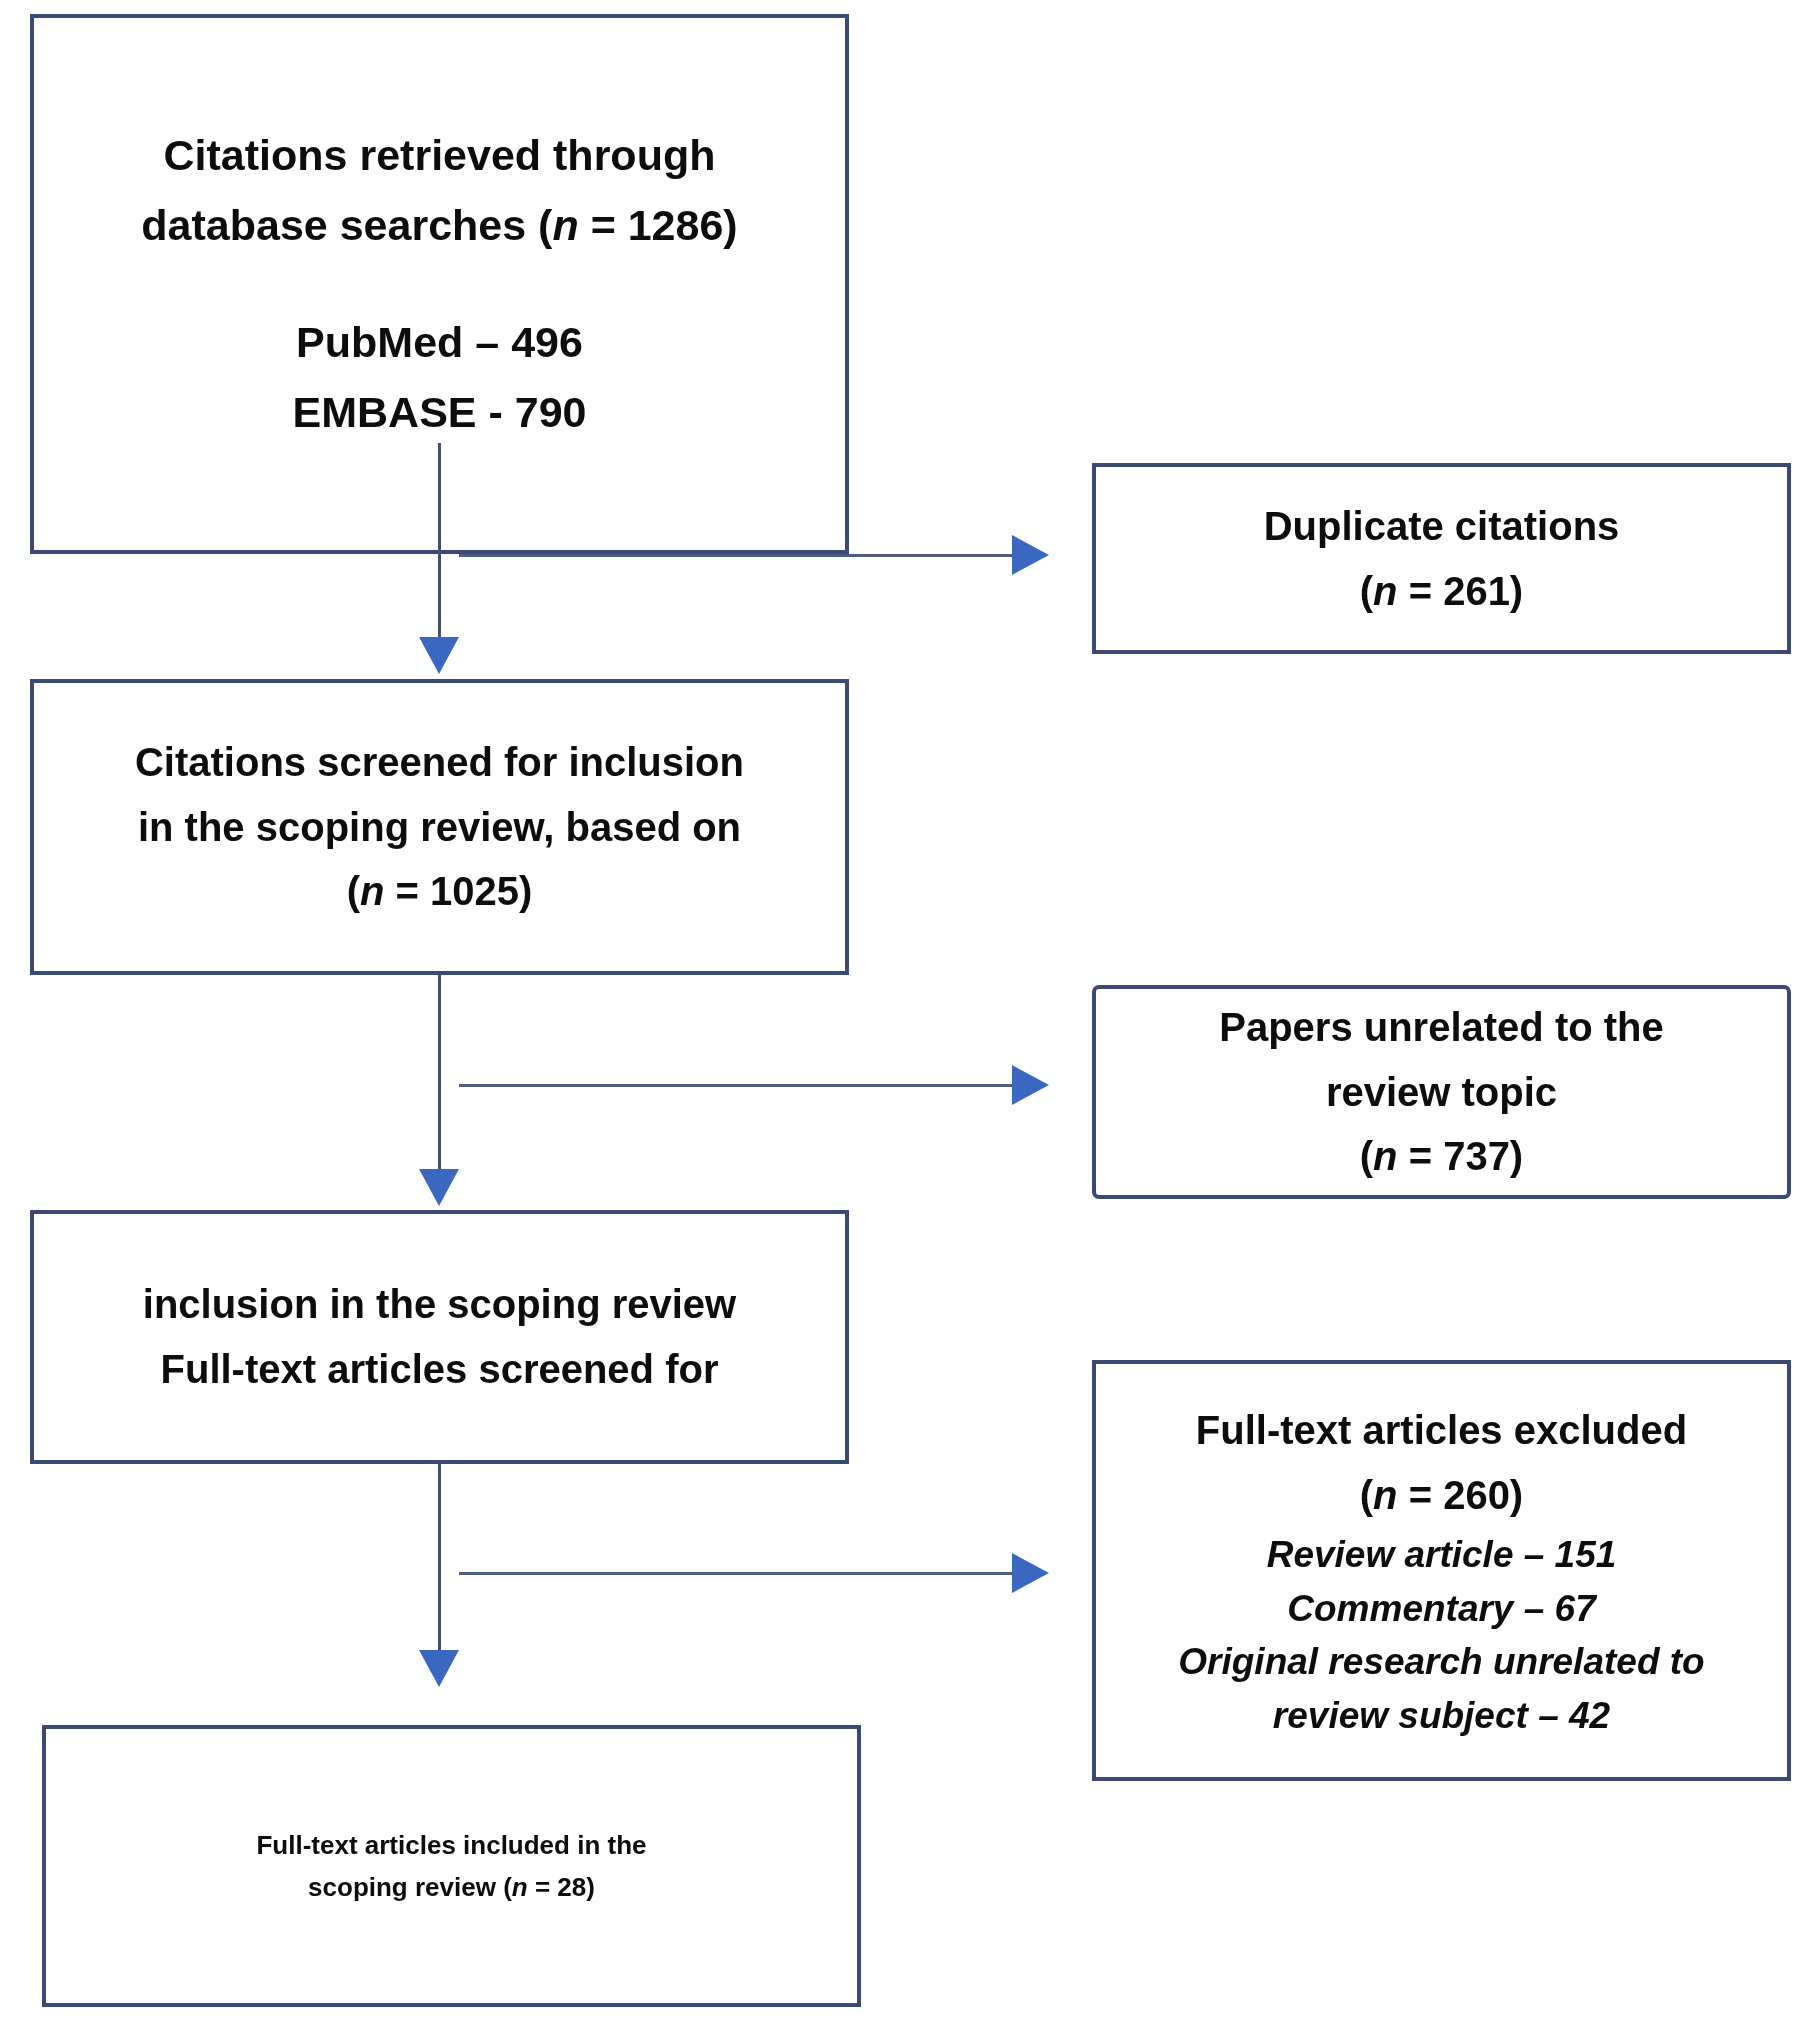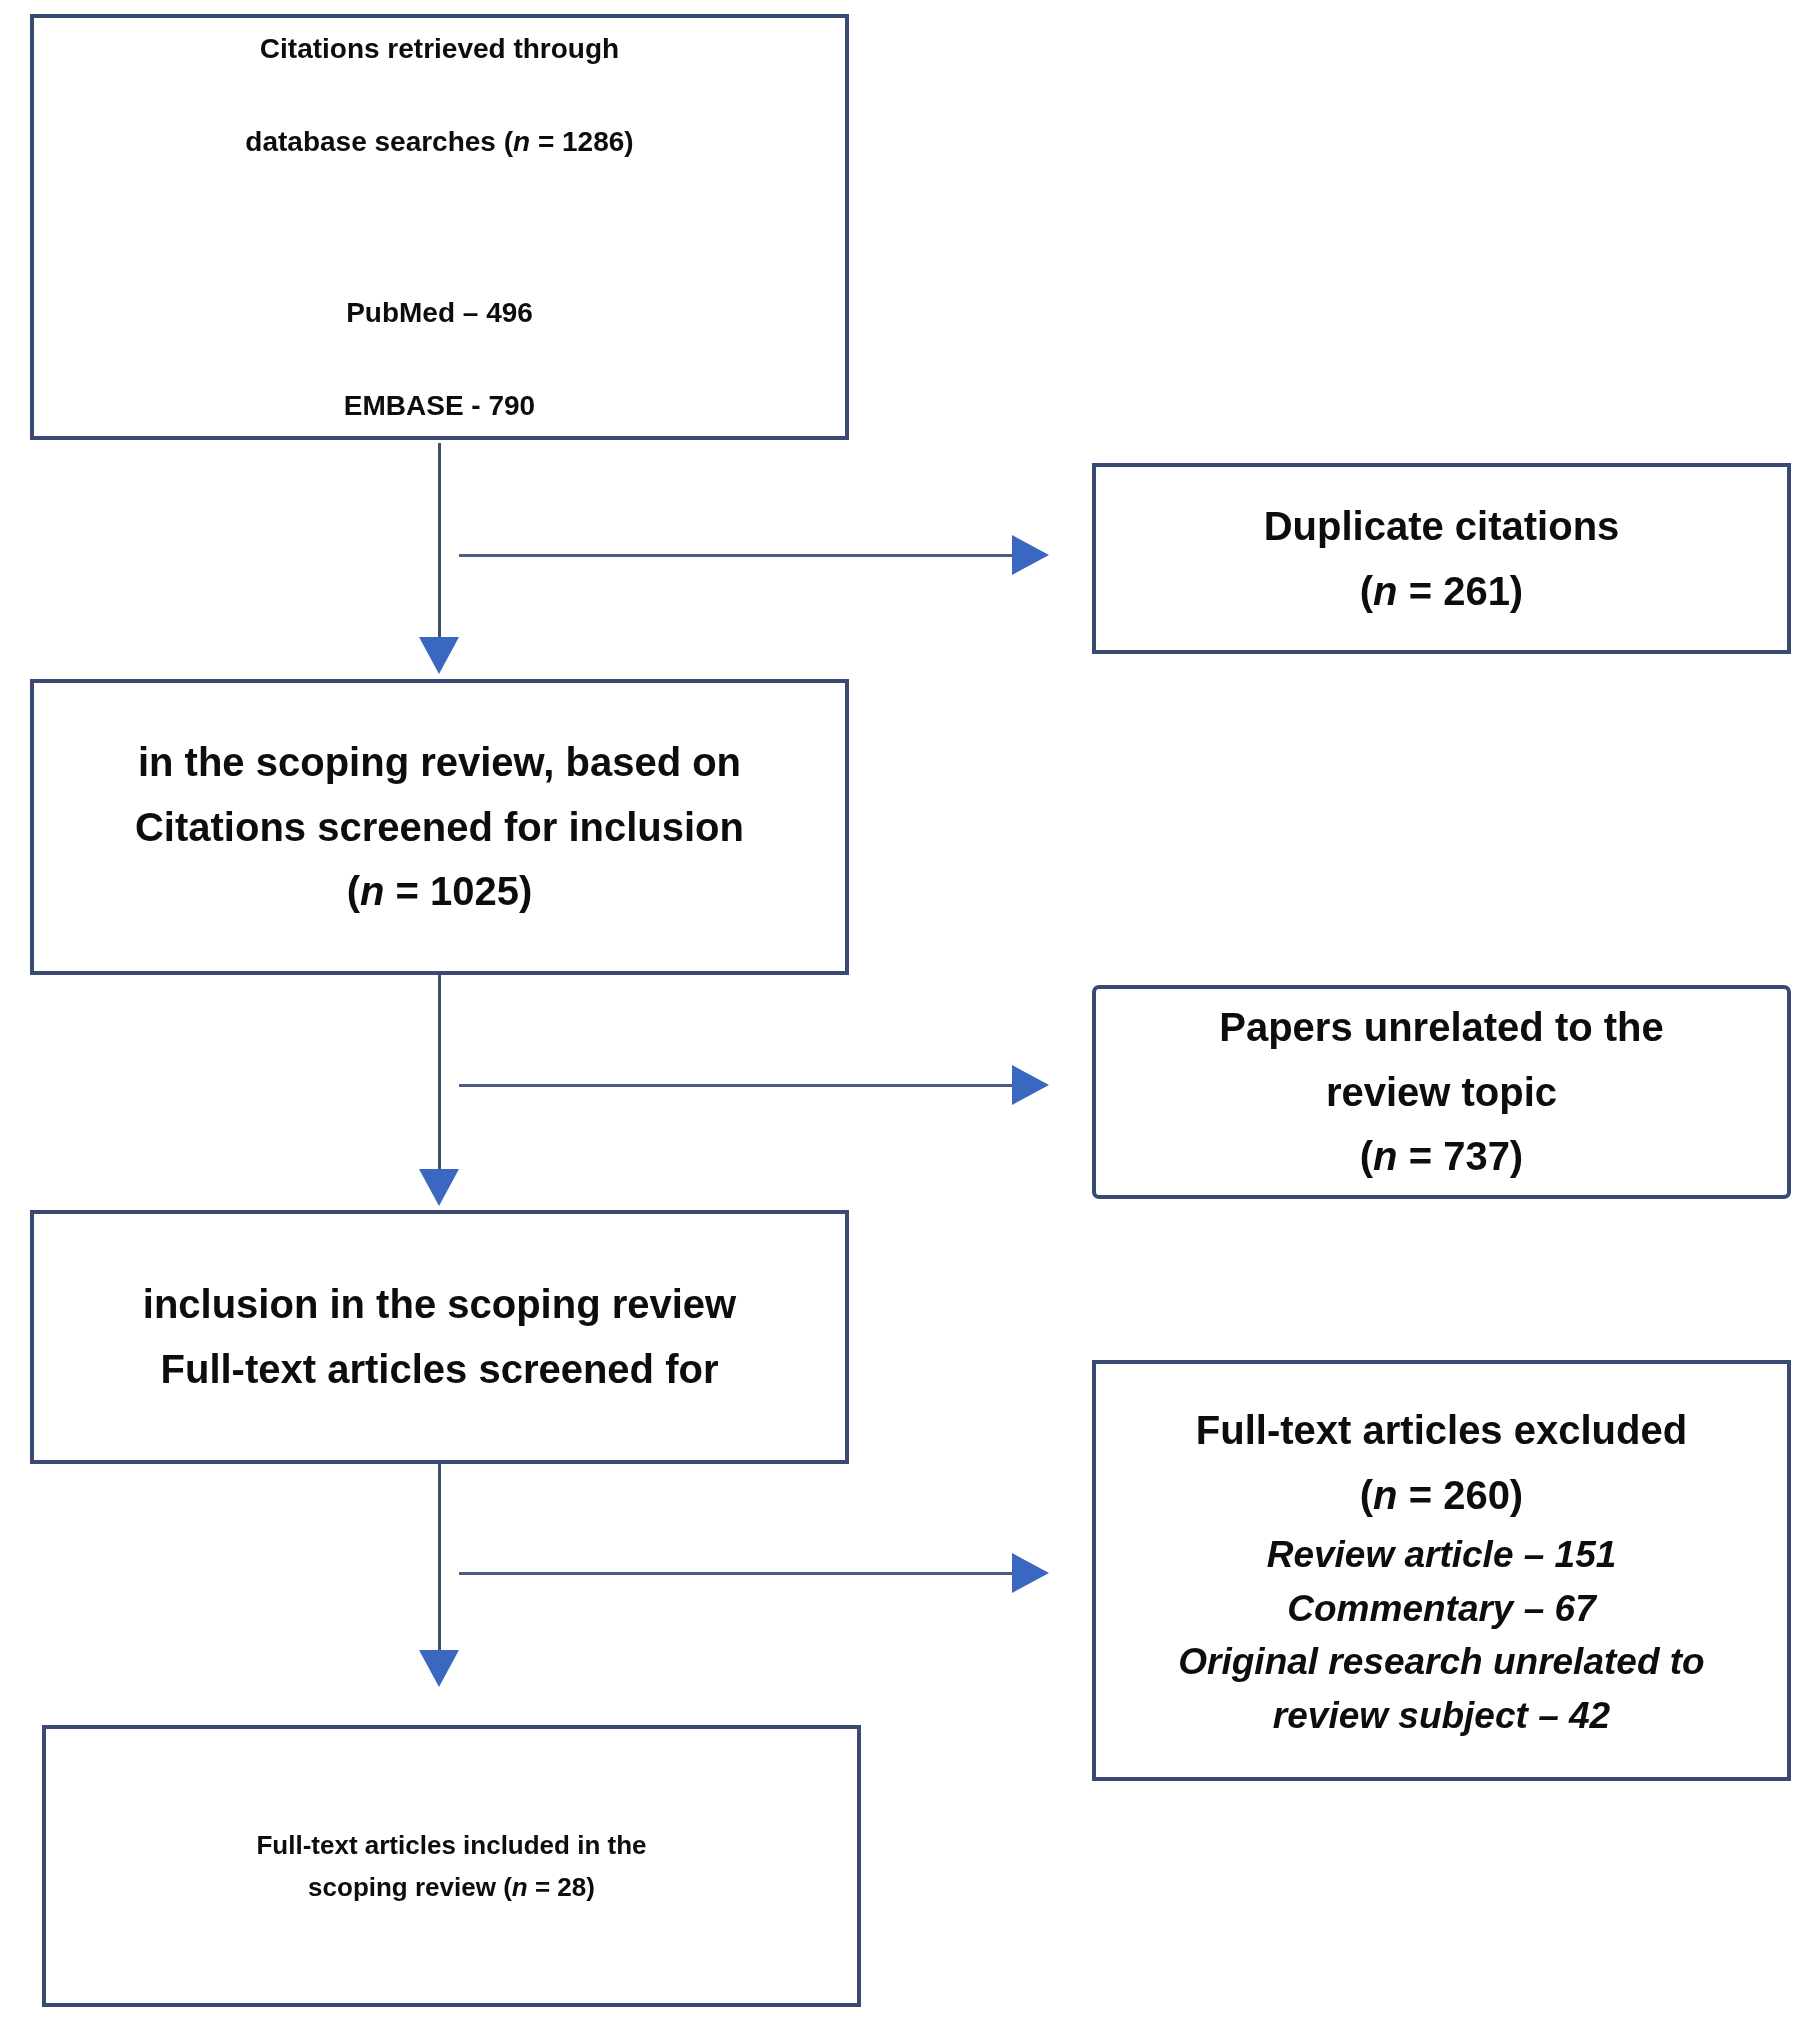--- a/index.html
+++ b/index.html
@@ -52,23 +52,22 @@
     font-style: italic;
     font-weight: bold;
   }
   em.n-var {
     font-style: italic;
     font-weight: bold;
   }
 
   
   #box-retrieved {
-    left: 30px;  top: 14.3px;  width: 819px; height: 426px;
-    font-size: 28px;
-    justify-content: space-between;
+    left: 30px;  top: 14.3px;  width: 819px; height: 540px;
+    font-size: 43px;
   }
   #box-screened {
     left: 30px;  top: 679px; width: 819px; height: 296px;
     font-size: 40px;
   }
   #box-fulltext-screened {
     left: 30px;  top: 1210px; width: 819px; height: 254px;
     font-size: 40px;
   }
   #box-included {
@@ -138,22 +137,22 @@
 
   <div class="h-line" style="left:459px; top:554px; width:556px;"></div>
   <div class="h-arrowhead" style="left:1012px; top:535px;"></div>
 
   <div class="flow-box" id="box-duplicates">
     <span class="line">Duplicate citations</span>
     <span class="line"><span>(</span><em class="n-var">n</em><span> = 261)</span></span>
   </div>
 
   <div class="flow-box" id="box-screened">
+    <span class="line">Citations screened for inclusion</span>
     <span class="line">in the scoping review, based on</span>
-    <span class="line">Citations screened for inclusion</span>
     <span class="line"><span>(</span><em class="n-var">n</em><span> = 1025)</span></span>
   </div>
 
   <div class="v-line" style="left:438px; top:975px; height:199px;"></div>
   <div class="v-arrowhead" style="left:419px; top:1169px;"></div>
 
   <div class="h-line" style="left:459px; top:1084px; width:556px;"></div>
   <div class="h-arrowhead" style="left:1012px; top:1065px;"></div>
 
   <div class="flow-box" id="box-unrelated">

